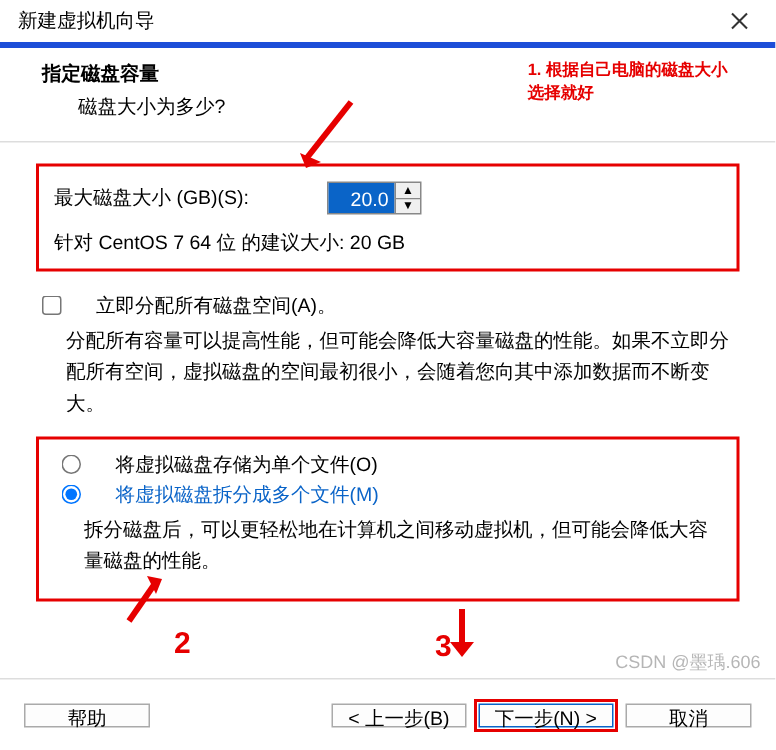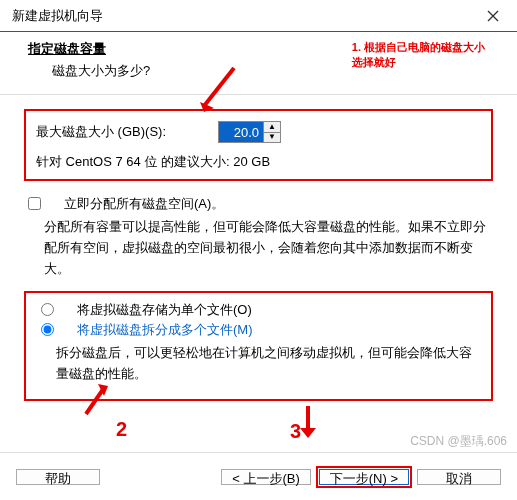--- a/index.html
+++ b/index.html
@@ -11,34 +11,34 @@
     width: 517px;
     height: 500px;
     position: relative;
     overflow: hidden;
   }
   .titlebar {
     height: 32px;
     display: flex;
     align-items: center;
     padding: 0 8px 0 12px;
-    border-bottom: 1px solid #1d4ed8;
+    border-bottom: 4px solid #1d4ed8;
   }
   .titlebar .title { flex: 1; }
   .titlebar .close {
     width: 32px; height: 24px;
     display: flex; align-items: center; justify-content: center;
     cursor: pointer; font-size: 16px;
   }
   .header {
     padding: 8px 20px 14px 28px;
     border-bottom: 1px solid #ddd;
     position: relative;
   }
-  .header .heading { font-weight: bold; text-decoration: underline; }
+  .header .heading { font-weight: bold; }
   .header .sub { margin: 4px 0 0 24px; }
   .annotation-1 {
     position: absolute;
     right: 32px;
     top: 40px;
     color: #e60000;
     font-weight: bold;
     font-size: 11px;
     line-height: 1.35;
     text-align: left;

